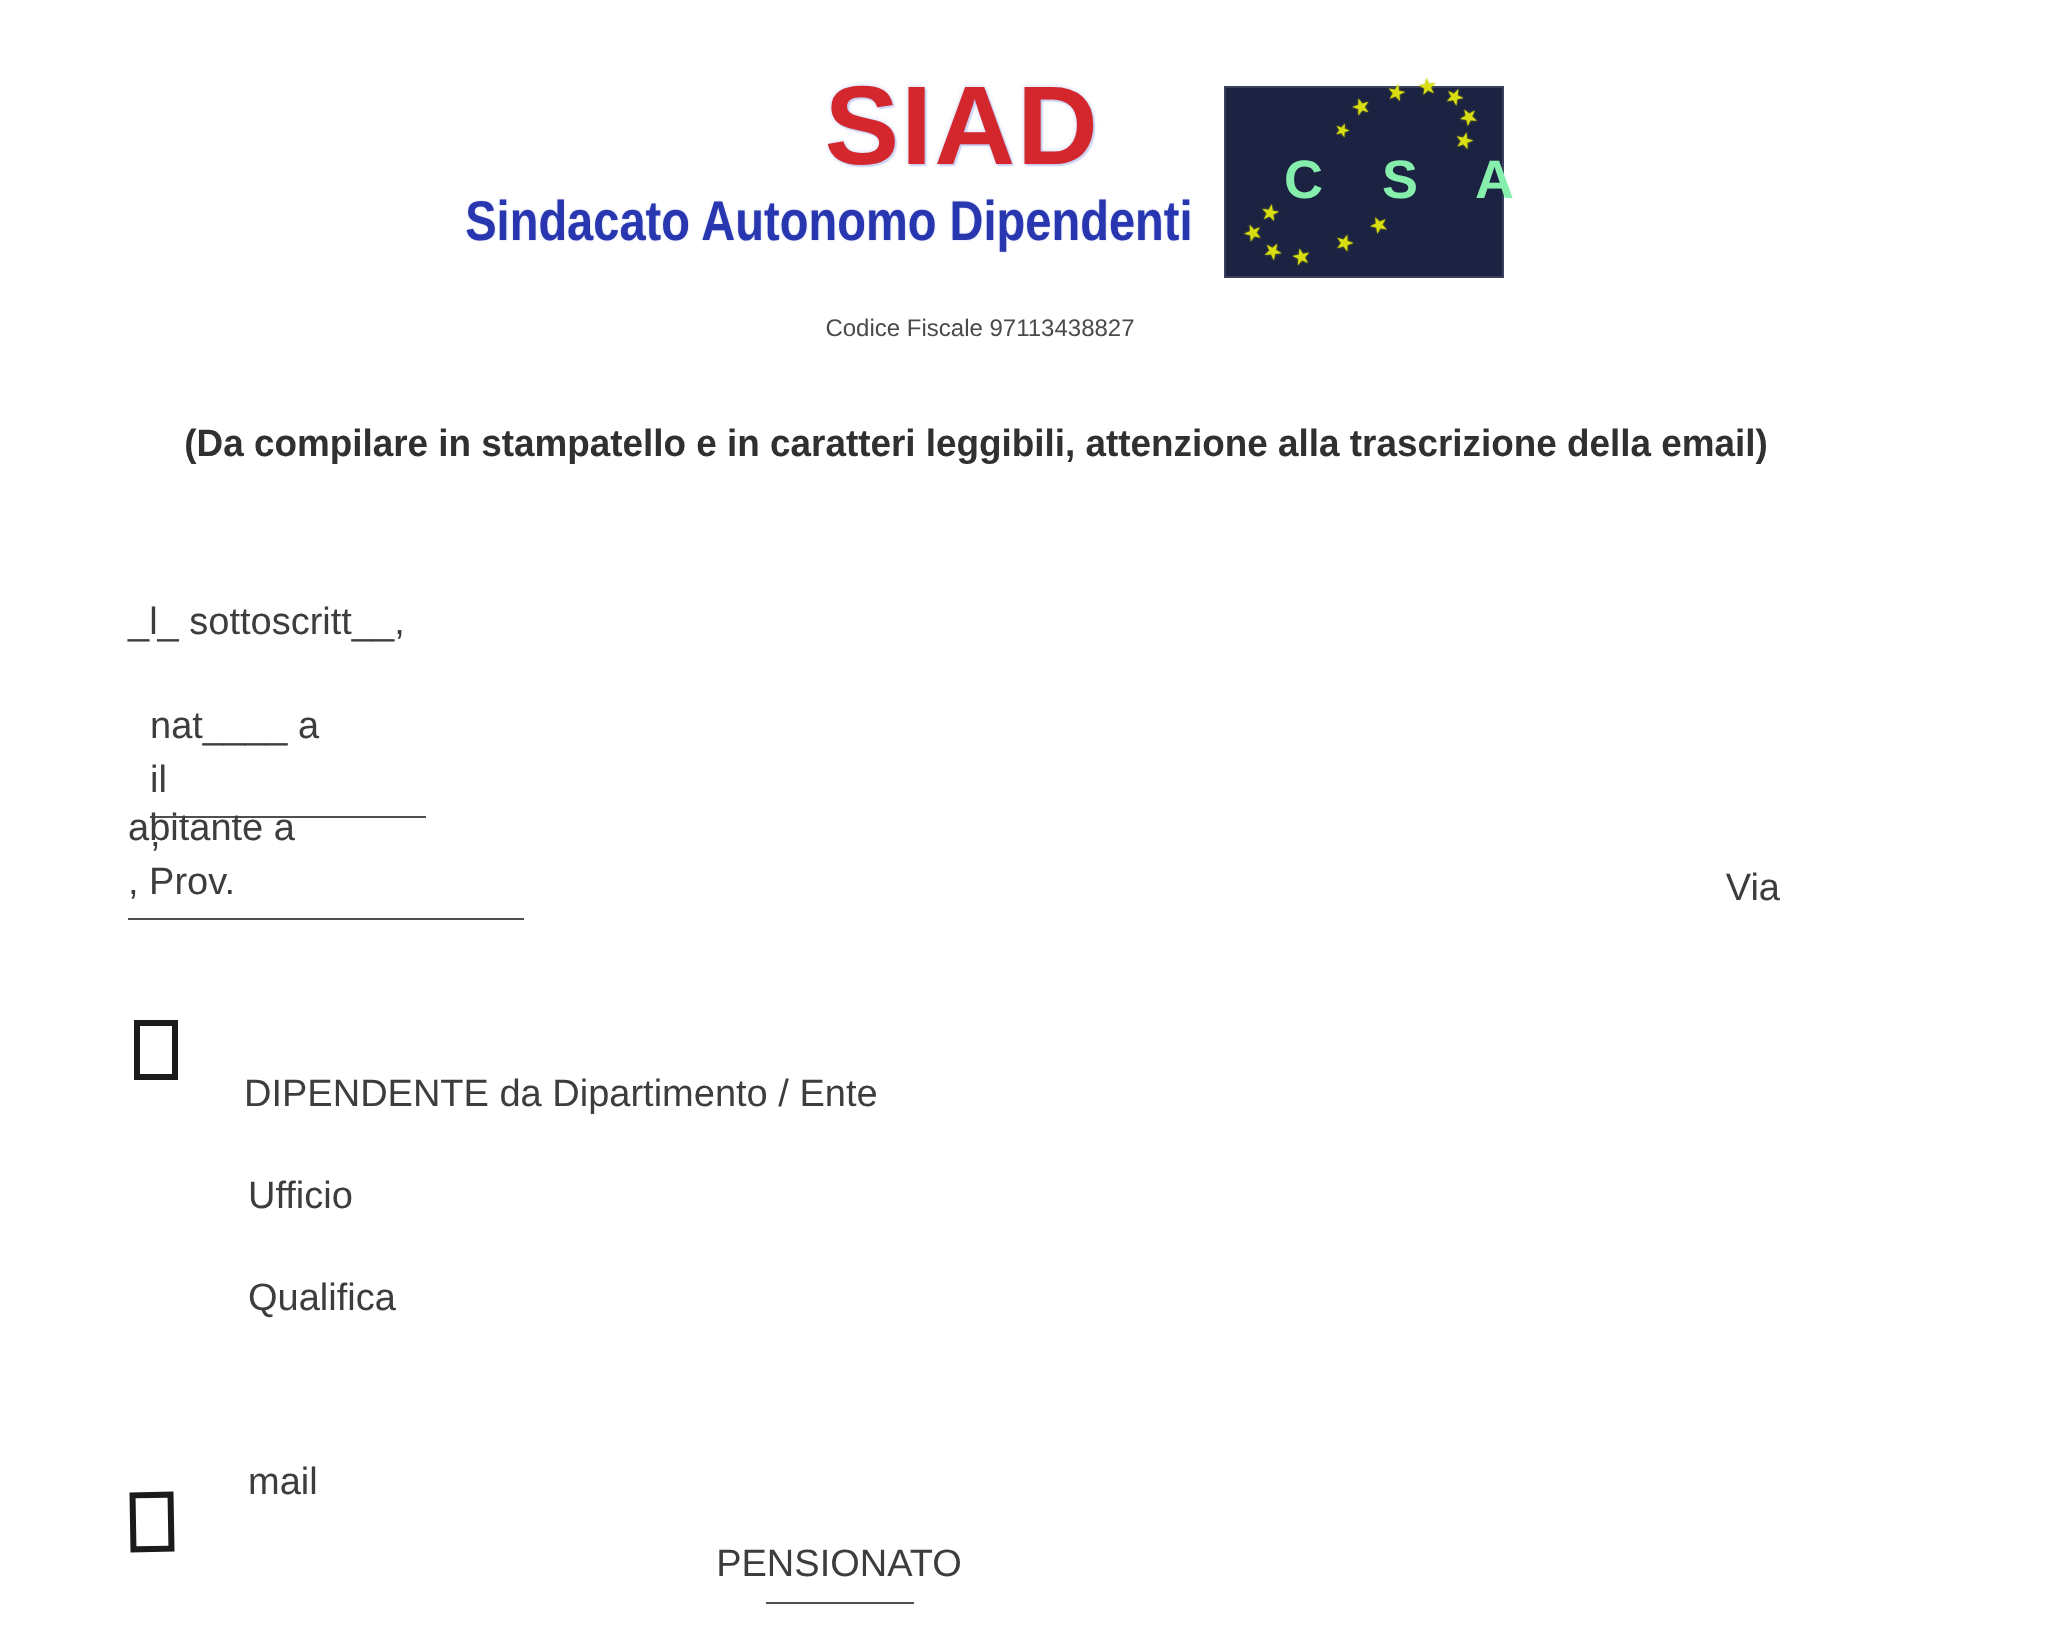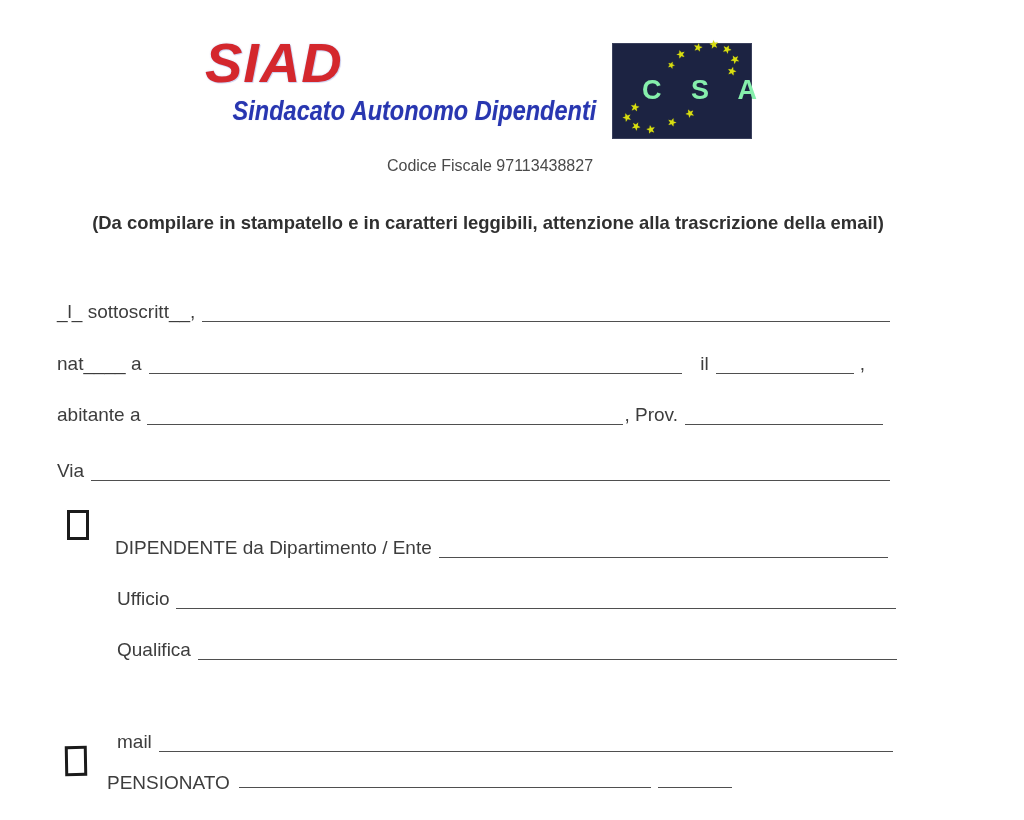--- a/index.html
+++ b/index.html
@@ -5,21 +5,21 @@
   html,body{margin:0;padding:0;}
   body{
     width:1024px;height:820px;position:relative;overflow:hidden;
     background:#ffffff;
     font-family:"Liberation Sans","DejaVu Sans",sans-serif;
     color:#3d3d3d;
   }
   .abs{position:absolute;}
 
   
-  .siad-block{left:205px;top:36px;width:345px;text-align:left;font-style:italic;}
+  .siad-block{left:205px;top:36px;width:345px;text-align:right;}
   .siad-title{
     font-size:56px;font-weight:bold;line-height:54px;letter-spacing:1px;
     color:#d4272d;
     text-shadow:0 0 2px rgba(70,90,200,0.30), 1px 1px 0 rgba(120,130,220,0.25);
   }
   .siad-sub{
     font-size:28px;font-weight:bold;line-height:30px;white-space:nowrap;
     color:#2836b0;
     transform:scaleX(0.84);transform-origin:center top;
     margin-top:6px;
@@ -34,33 +34,34 @@
     color:#86efac;font-size:27px;font-weight:bold;letter-spacing:11px;line-height:30px;
     white-space:nowrap;
   }
   .star{
     position:absolute;font-size:11px;line-height:11px;color:#d9de12;
     text-shadow:0 0 1px #aab400;
   }
 
   .codice{
     left:0;top:157px;width:980px;text-align:center;
-    font-size:16px;color:#4a4a4a;
+    font-size:12px;color:#4a4a4a;
   }
   .instruction{
     left:24px;top:212px;width:928px;text-align:center;
     font-size:19px;font-weight:bold;color:#303030;
     transform:scaleX(0.97);transform-origin:center top;
   }
 
   
   .row{
     display:flex;align-items:baseline;
     font-size:19px;line-height:26px;color:#3d3d3d;
     white-space:nowrap;
+    flex-direction:column;
   }
   .fill{
     display:inline-block;
     border-bottom:1.5px solid #4f4f4f;
     position:relative;top:4px;
     margin-left:7px;
   }
   .grow{flex:1 1 auto;}
   .checkbox{
     position:absolute;width:16px;height:24px;
@@ -109,21 +110,21 @@
   <span style="margin-left:6px;">,</span>
 </div>
 
 <div class="abs row" style="left:57px;top:402px;width:826px;">
   <span>abitante a</span>
   <span class="fill grow"></span>
   <span style="margin-left:2px;">, Prov.</span>
   <span class="fill" style="width:198px;"></span>
 </div>
 
-<div class="abs row" style="left:57px;top:458px;width:833px;">
+<div class="abs row" style="left:57px;top:432px;width:833px;align-items:flex-end;">
   <span>Via</span>
   <span class="fill grow"></span>
 </div>
 
 <span class="checkbox" style="left:67px;top:510px;"></span>
 <div class="abs row" style="left:115px;top:535px;width:773px;justify-content:center;">
   <span>DIPENDENTE da Dipartimento / Ente</span>
   <span class="fill grow"></span>
 </div>
 

